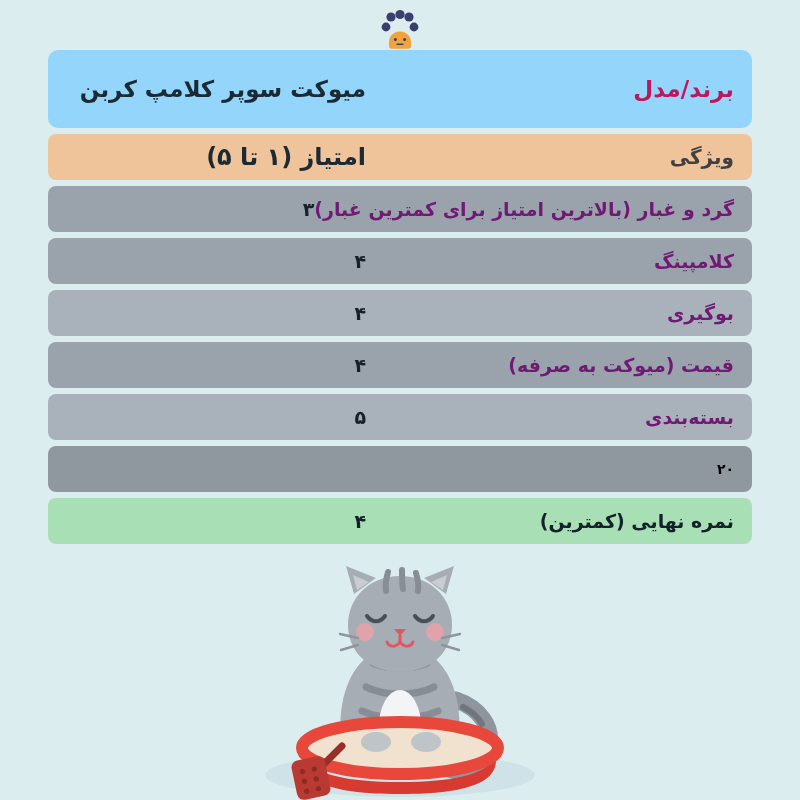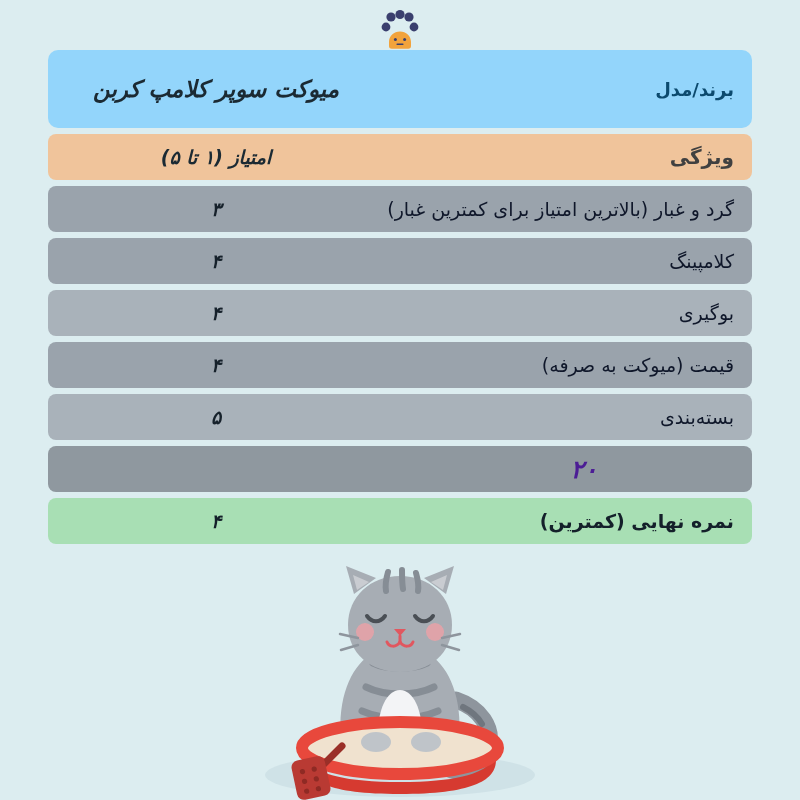--- a/index.html
+++ b/index.html
@@ -51,87 +51,86 @@
     padding: 0 18px;
     direction: rtl;
   }
   .row .label {
     flex: 1 1 auto;
     text-align: right;
     white-space: nowrap;
   }
   .row .value {
     flex: 0 0 300px;
-    text-align: center;
-    font-style: italic;
+    text-align: right;
   }
 
   
   .row.header {
     height: 78px;
     background: #93d5fb;
     border-radius: 10px;
   }
   .row.header .label {
-    font-size: 18px;
-    font-weight: bold;
-    color: #0c4a6e;
+    font-size: 23px;
+    font-weight: bold;
+    color: #be185d;
   }
   .row.header .value {
     font-size: 23px;
     font-weight: bold;
     color: #1b2a33;
   }
 
   
   .row.subheader {
     height: 46px;
     background: #f0c49b;
     border-radius: 8px;
   }
   .row.subheader .label {
     font-size: 20px;
     font-weight: bold;
     color: #404040;
   }
   .row.subheader .value {
-    font-size: 19px;
+    font-size: 24px;
     font-weight: bold;
     color: #1b2a33;
   }
 
   
   .row.data {
     height: 46px;
     background: #9aa3ac;
   }
   .row.data .label {
     font-size: 19px;
-    font-weight: normal;
-    color: #0f172a;
+    font-weight: bold;
+    color: #701a75;
   }
   .row.data .value {
     font-size: 19px;
     font-weight: bold;
     color: #16212b;
   }
   .row.data.light {
     background: #a9b2ba;
   }
 
   
   .row.total {
     height: 46px;
     background: #8f989f;
   }
   .row.total .label,
   .row.total .value {
-    font-size: 25px;
-    font-weight: bold;
-    color: #4c1d95;
+    font-size: 14px;
+    font-weight: bold;
+    color: #000000;
   }
 
   
   .row.final {
     height: 46px;
     background: #a8dfb4;
   }
   .row.final .label,
   .row.final .value {
     font-size: 19px;

